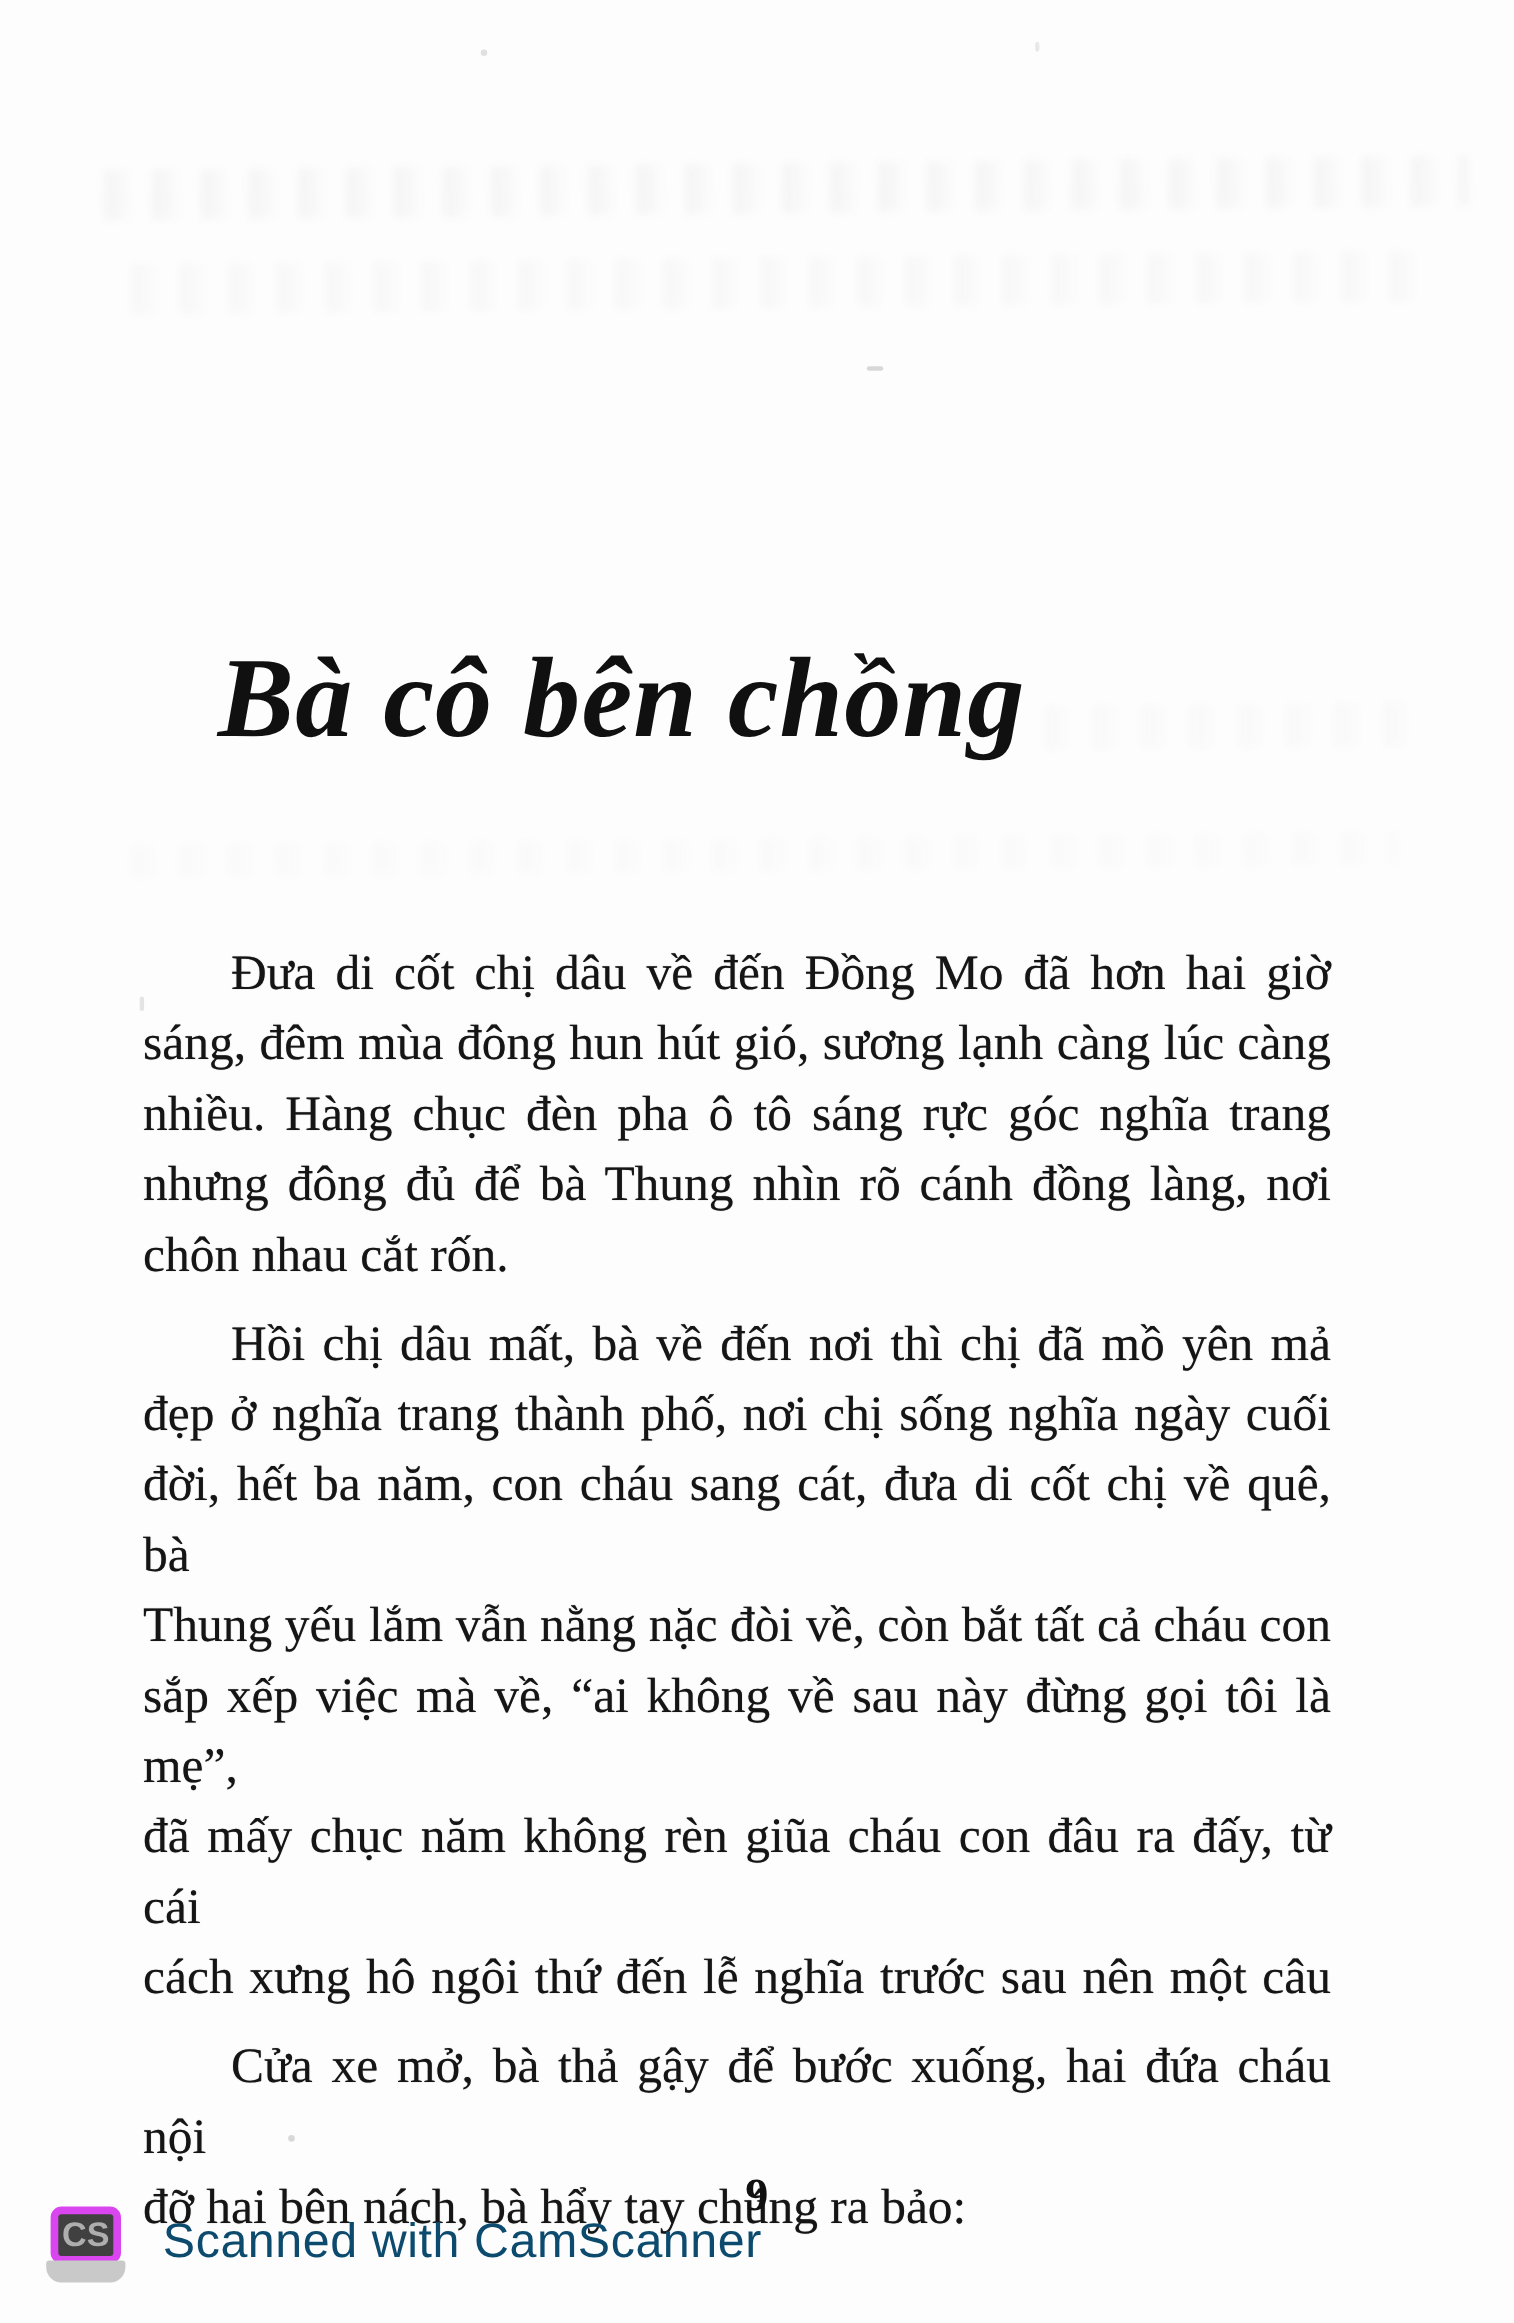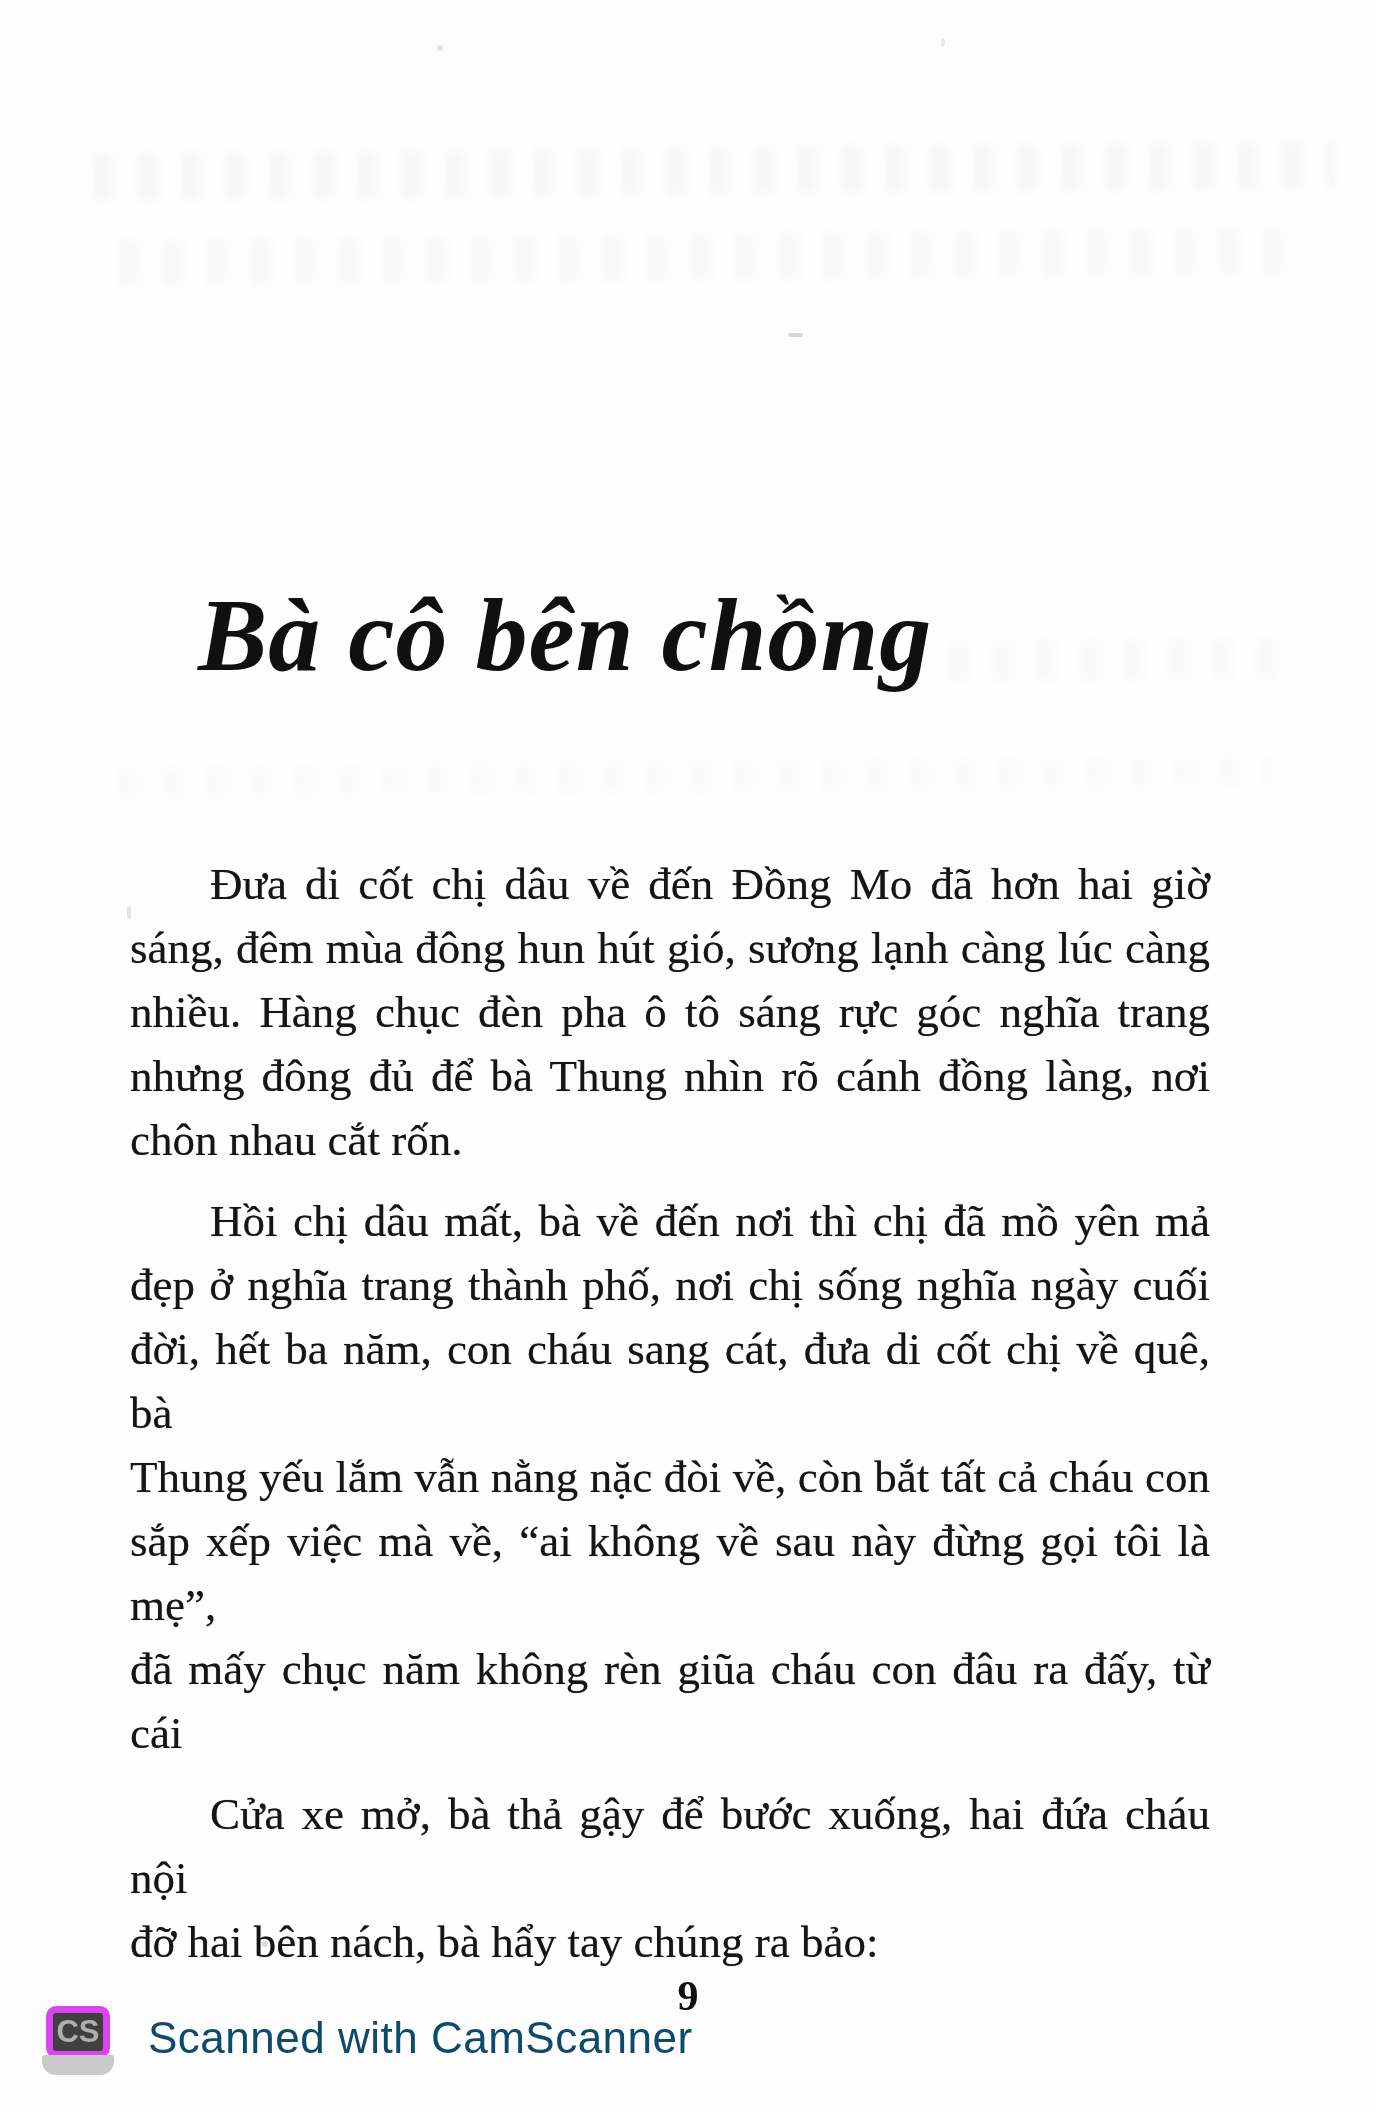--- a/index.html
+++ b/index.html
@@ -144,20 +144,21 @@
         <div class="line">nhưng đông đủ để bà Thung nhìn rõ cánh đồng làng, nơi</div>
         <div class="line last">chôn nhau cắt rốn.</div>
       </div>
       <div class="paragraph">
         <div class="line first">Hồi chị dâu mất, bà về đến nơi thì chị đã mồ yên mả</div>
         <div class="line">đẹp ở nghĩa trang thành phố, nơi chị sống nghĩa ngày cuối</div>
         <div class="line">đời, hết ba năm, con cháu sang cát, đưa di cốt chị về quê, bà</div>
         <div class="line">Thung yếu lắm vẫn nằng nặc đòi về, còn bắt tất cả cháu con</div>
         <div class="line">sắp xếp việc mà về, “ai không về sau này đừng gọi tôi là mẹ”,</div>
         <div class="line">đã mấy chục năm không rèn giũa cháu con đâu ra đấy, từ cái</div>
+        <div class="line">cách xưng hô ngôi thứ đến lễ nghĩa trước sau nên một câu</div>
       </div>
       <div class="paragraph">
         <div class="line first">Cửa xe mở, bà thả gậy để bước xuống, hai đứa cháu nội</div>
         <div class="line last">đỡ hai bên nách, bà hẩy tay chúng ra bảo:</div>
       </div>
     </div>
 
   <div class="page-number">9</div>
 
   <div class="watermark">

